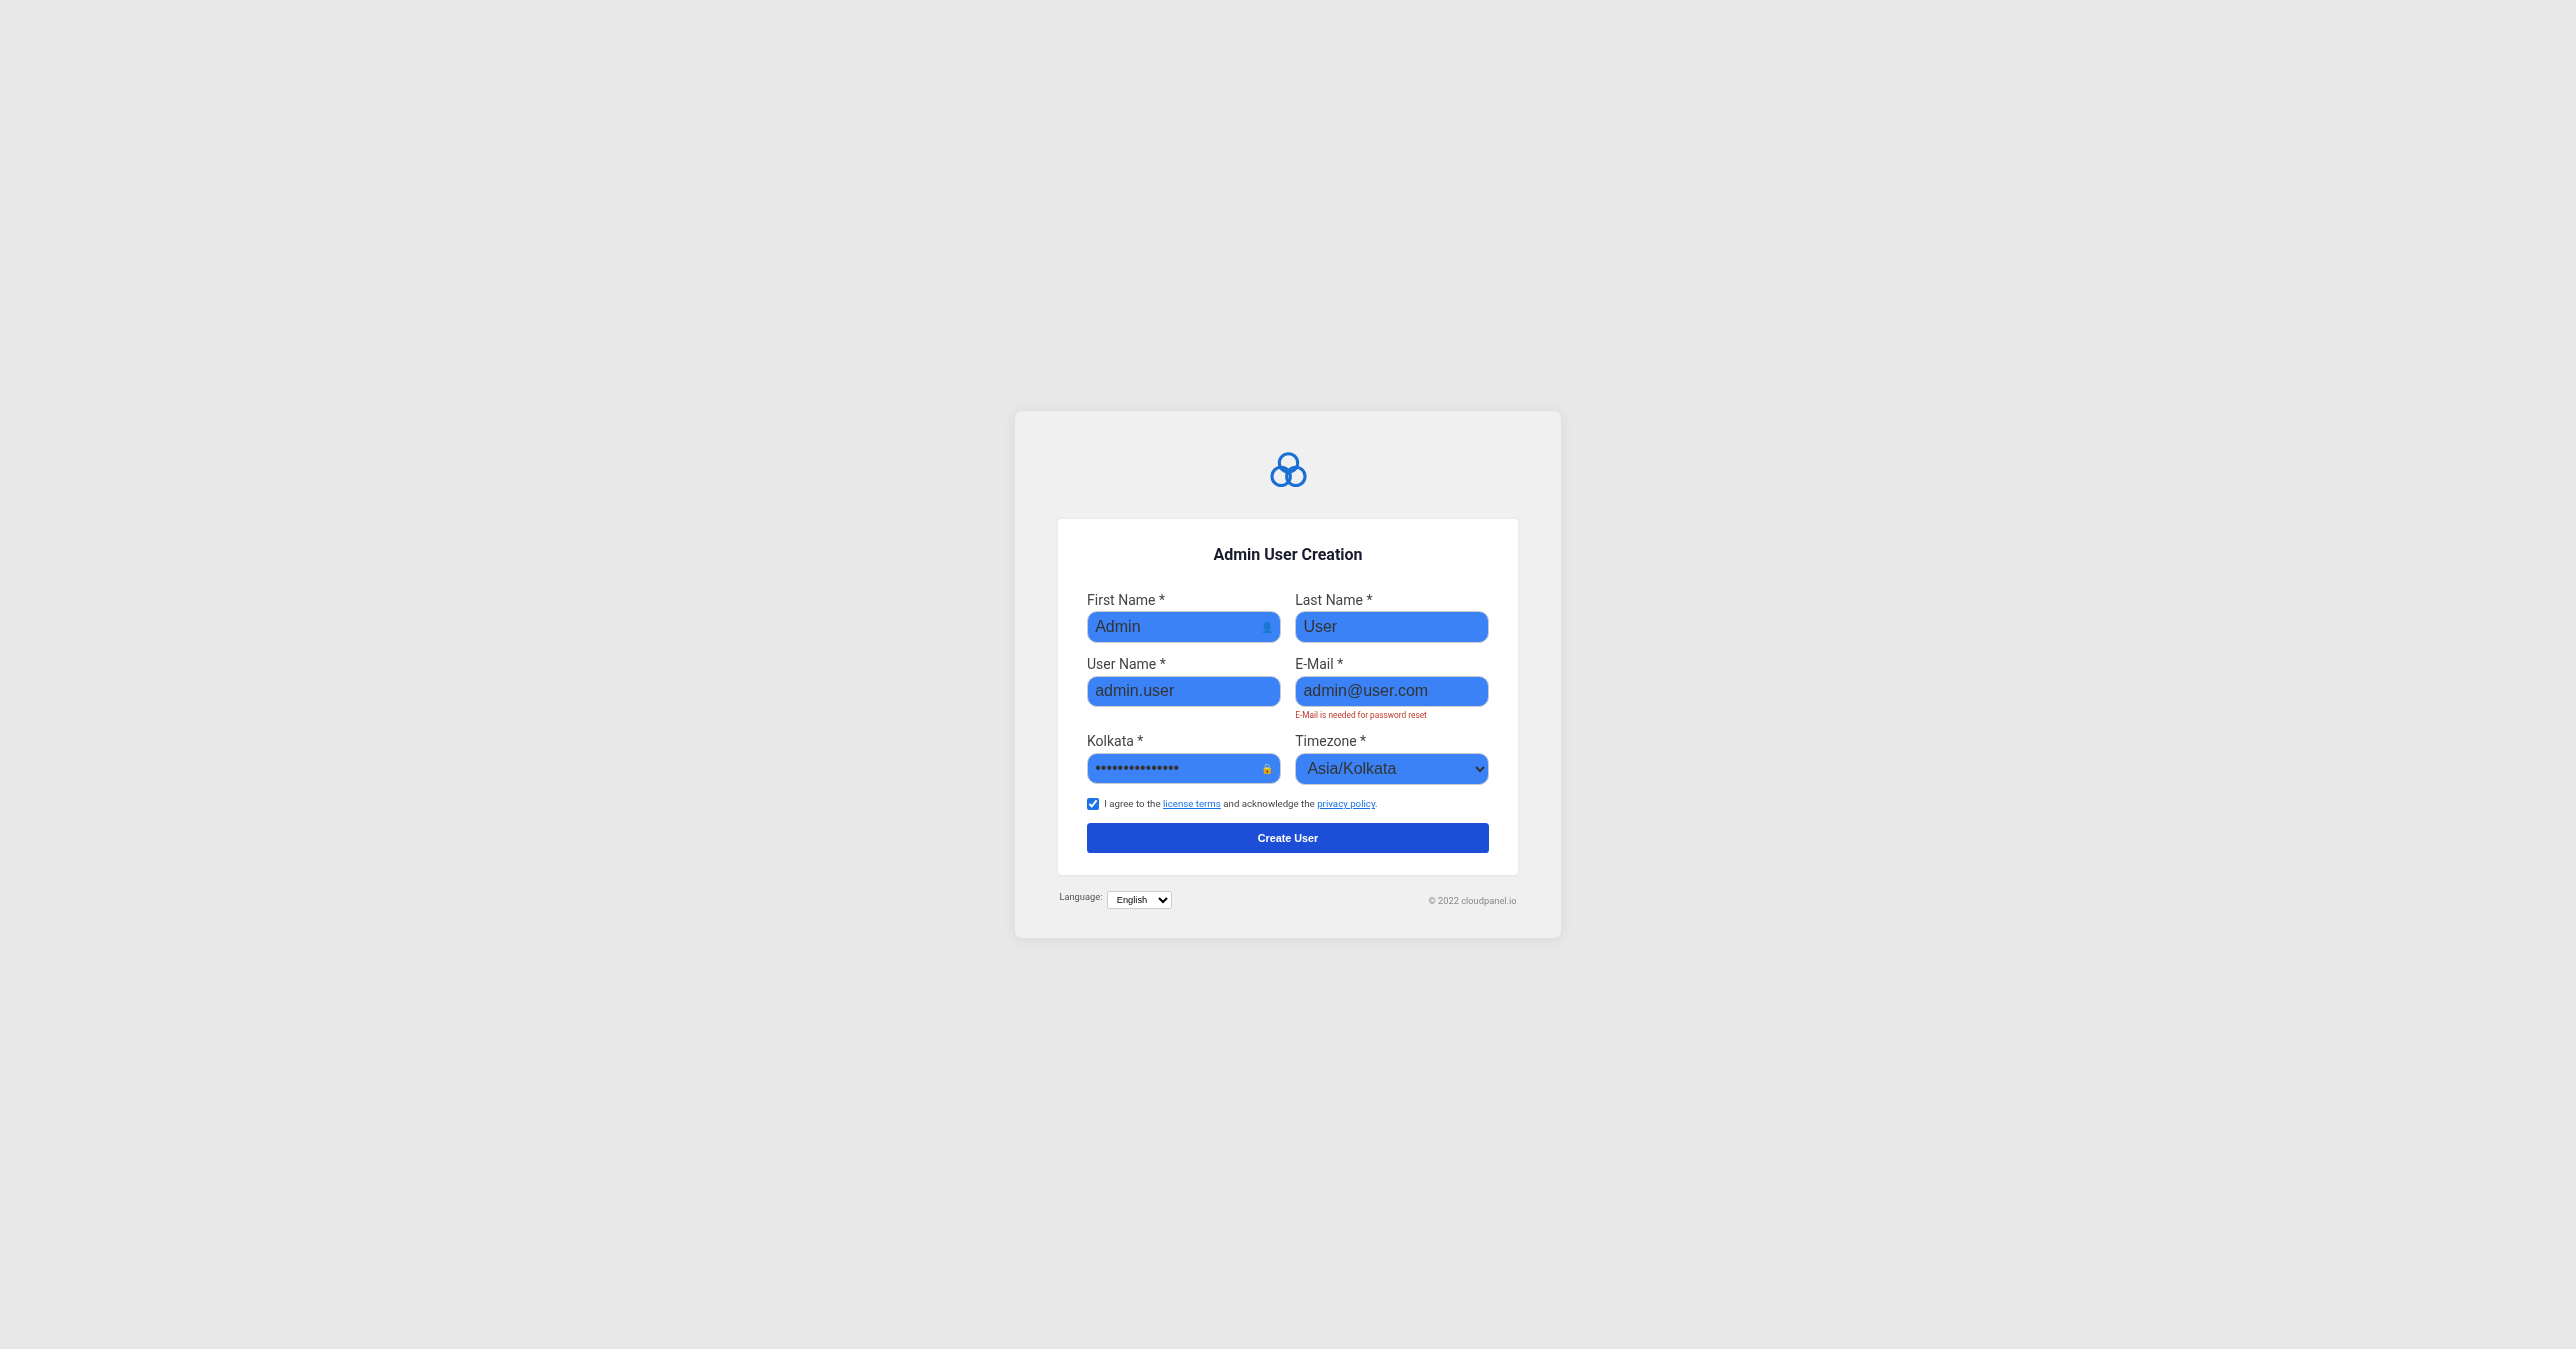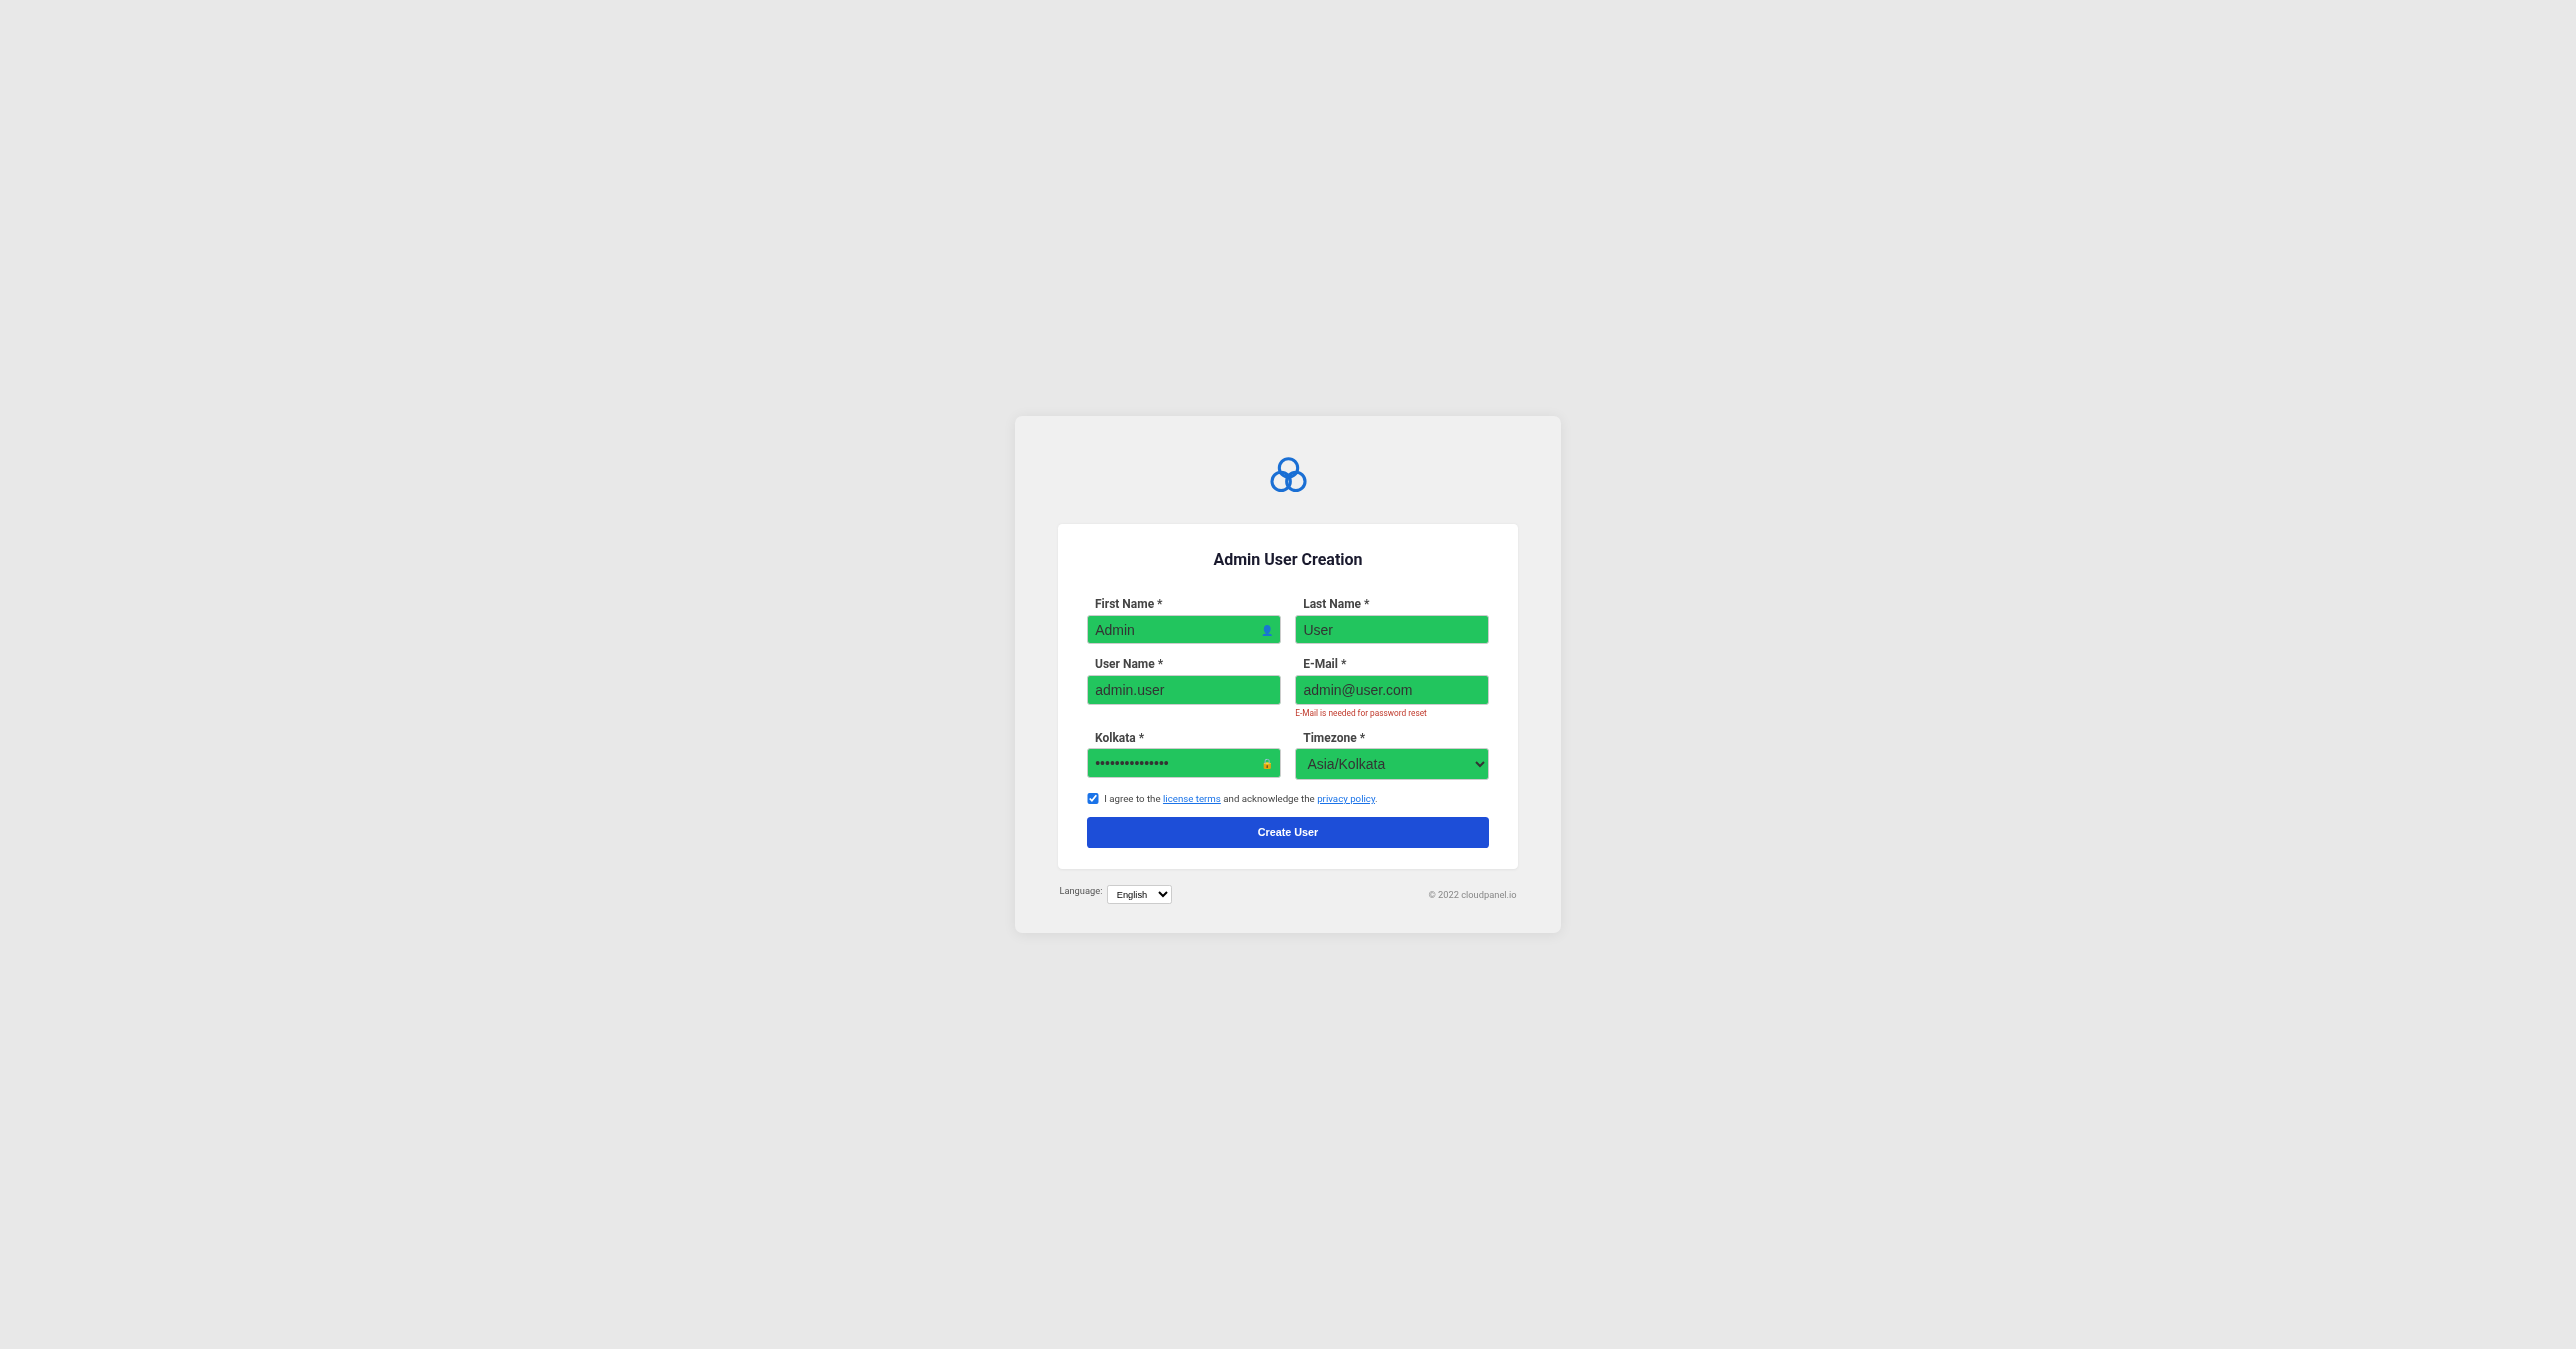--- a/index.html
+++ b/index.html
@@ -53,39 +53,38 @@
       margin-bottom: 13px;
     }
 
     .form-group {
       flex: 1;
       display: flex;
       flex-direction: column;
     }
 
     .form-label {
-      font-size: 12px;
+      font-size: 14px;
       color: #444;
       margin-bottom: 3.6px;
-      font-weight: 700;
-      margin-left: 8px;
+      font-weight: 400;
     }
 
     .input-wrapper {
       position: relative;
     }
 
     .form-control {
       width: 100%;
       padding: 5.8px 24.4px 5.8px 7.2px;
       border: 0.7px solid #ccc;
-      border-radius: 3px;
-      font-size: 14px;
+      border-radius: 10px;
+      font-size: 16px;
       color: #333;
-      background: #22c55e;
+      background: #3b82f6;
       outline: none;
       transition: border-color 0.15s;
     }
 
     select.form-control {
       appearance: auto;
       padding-right: 7.2px;
     }
 
     .input-icon {

